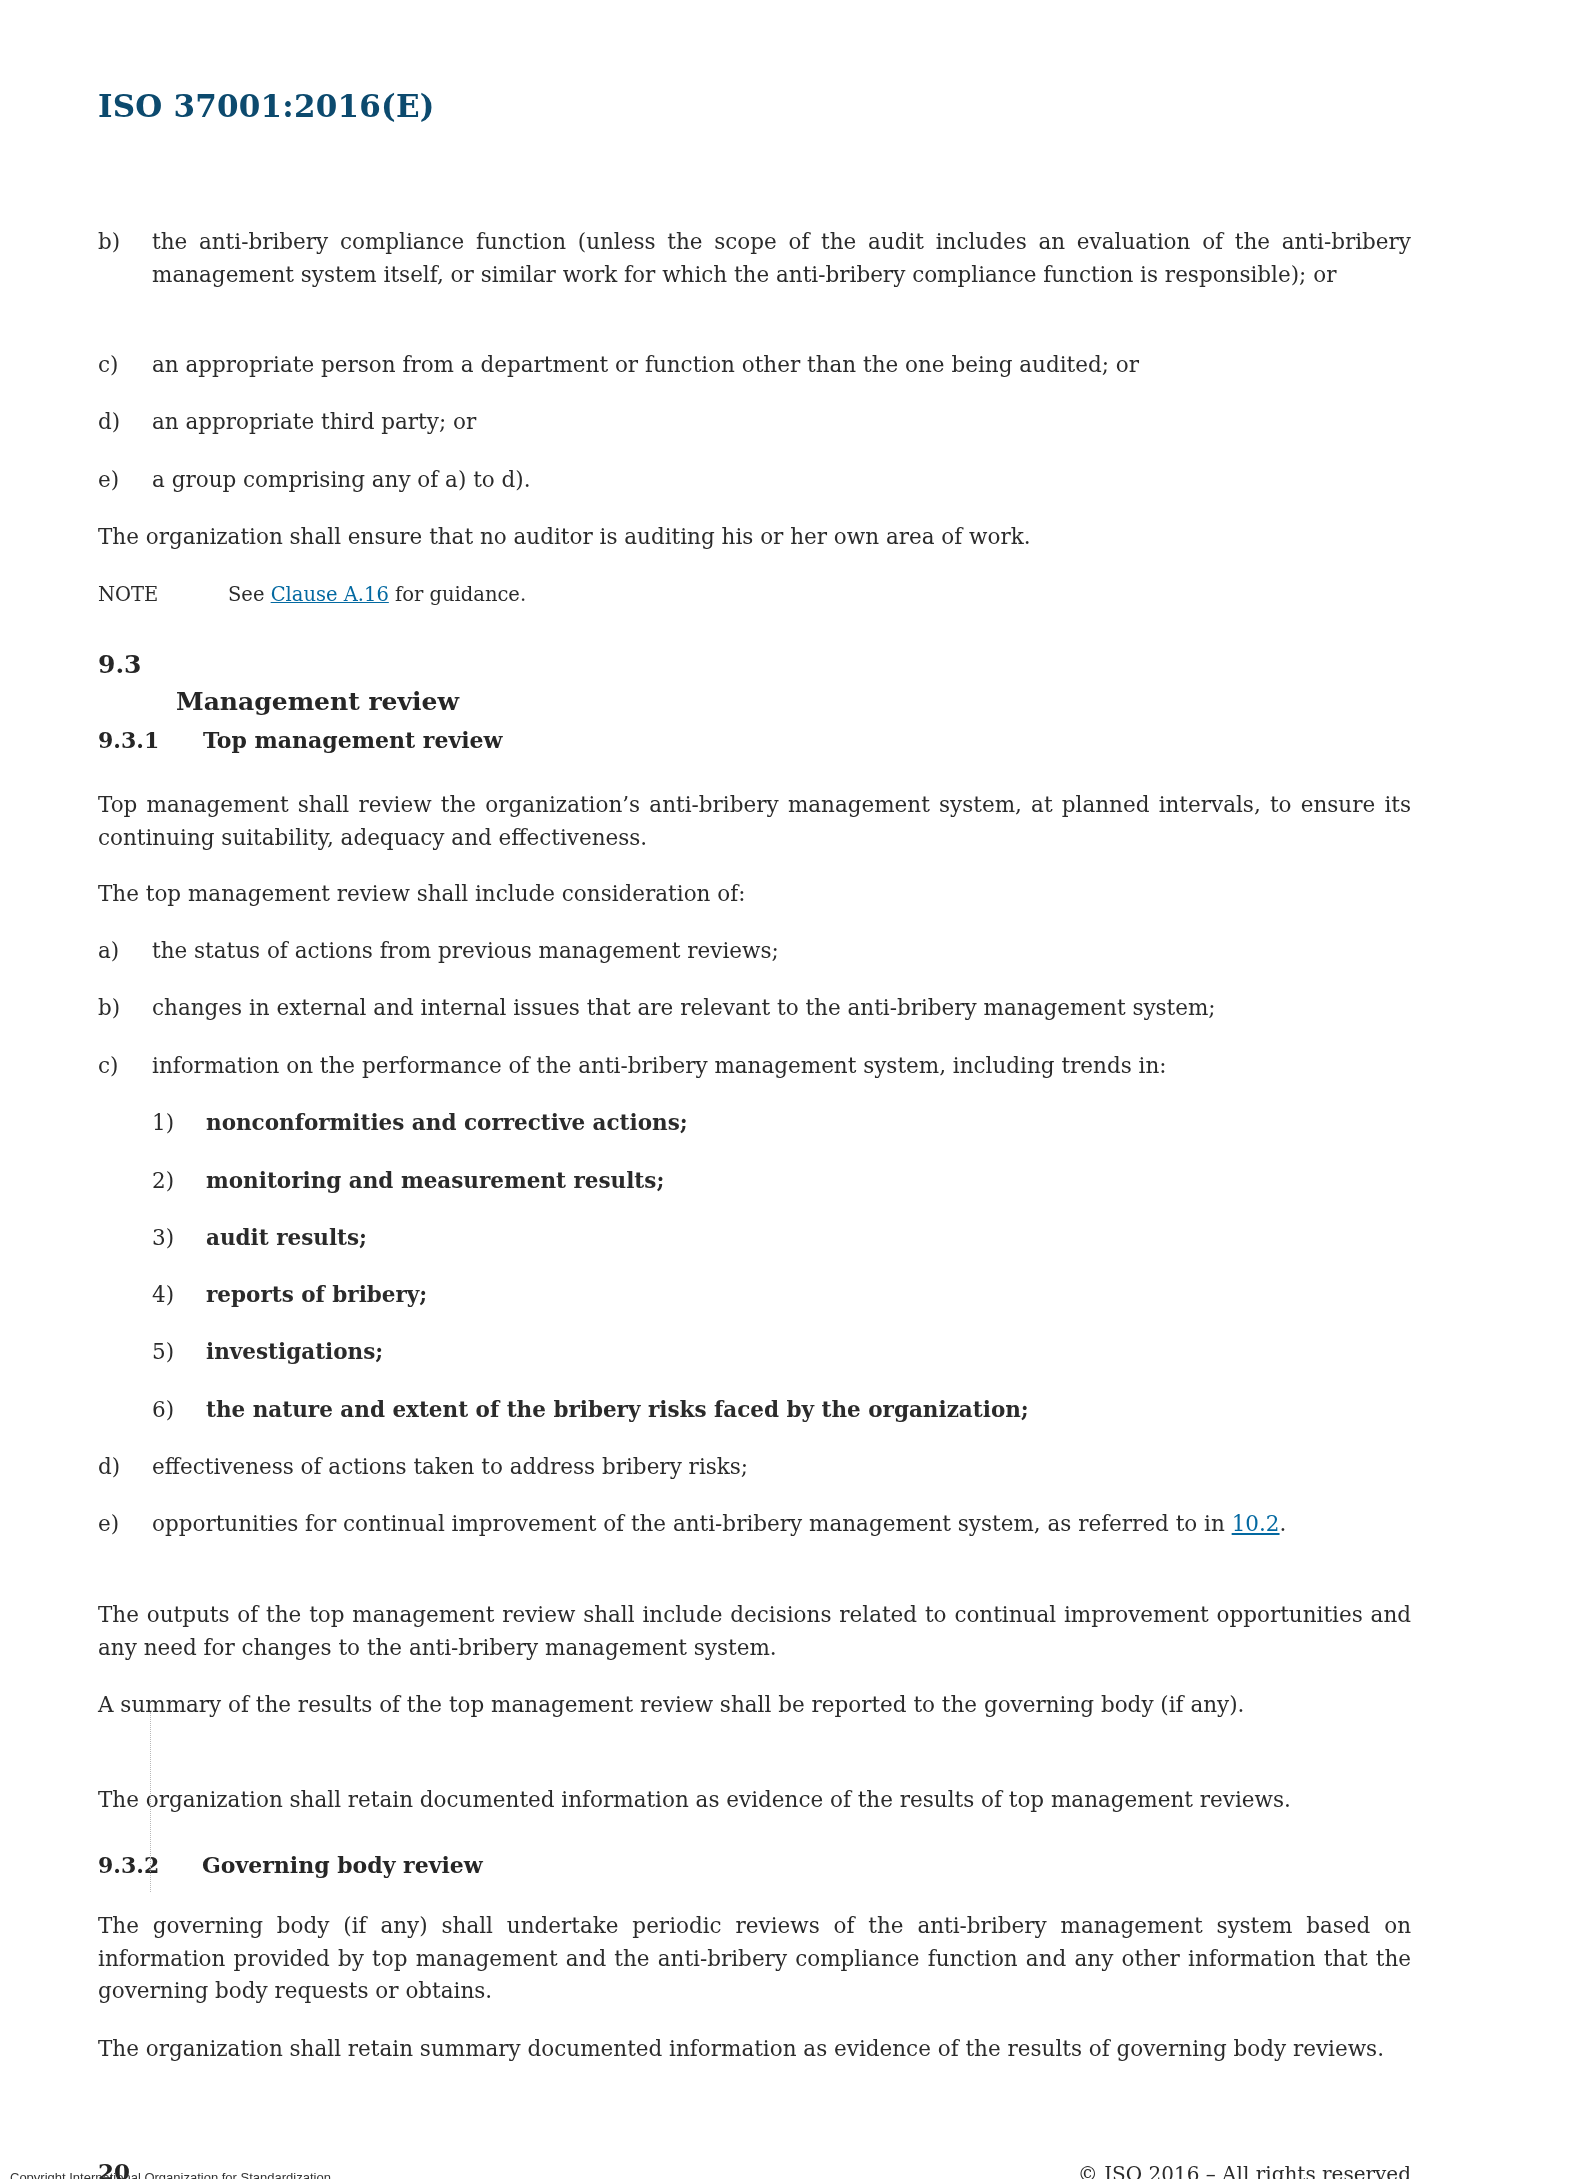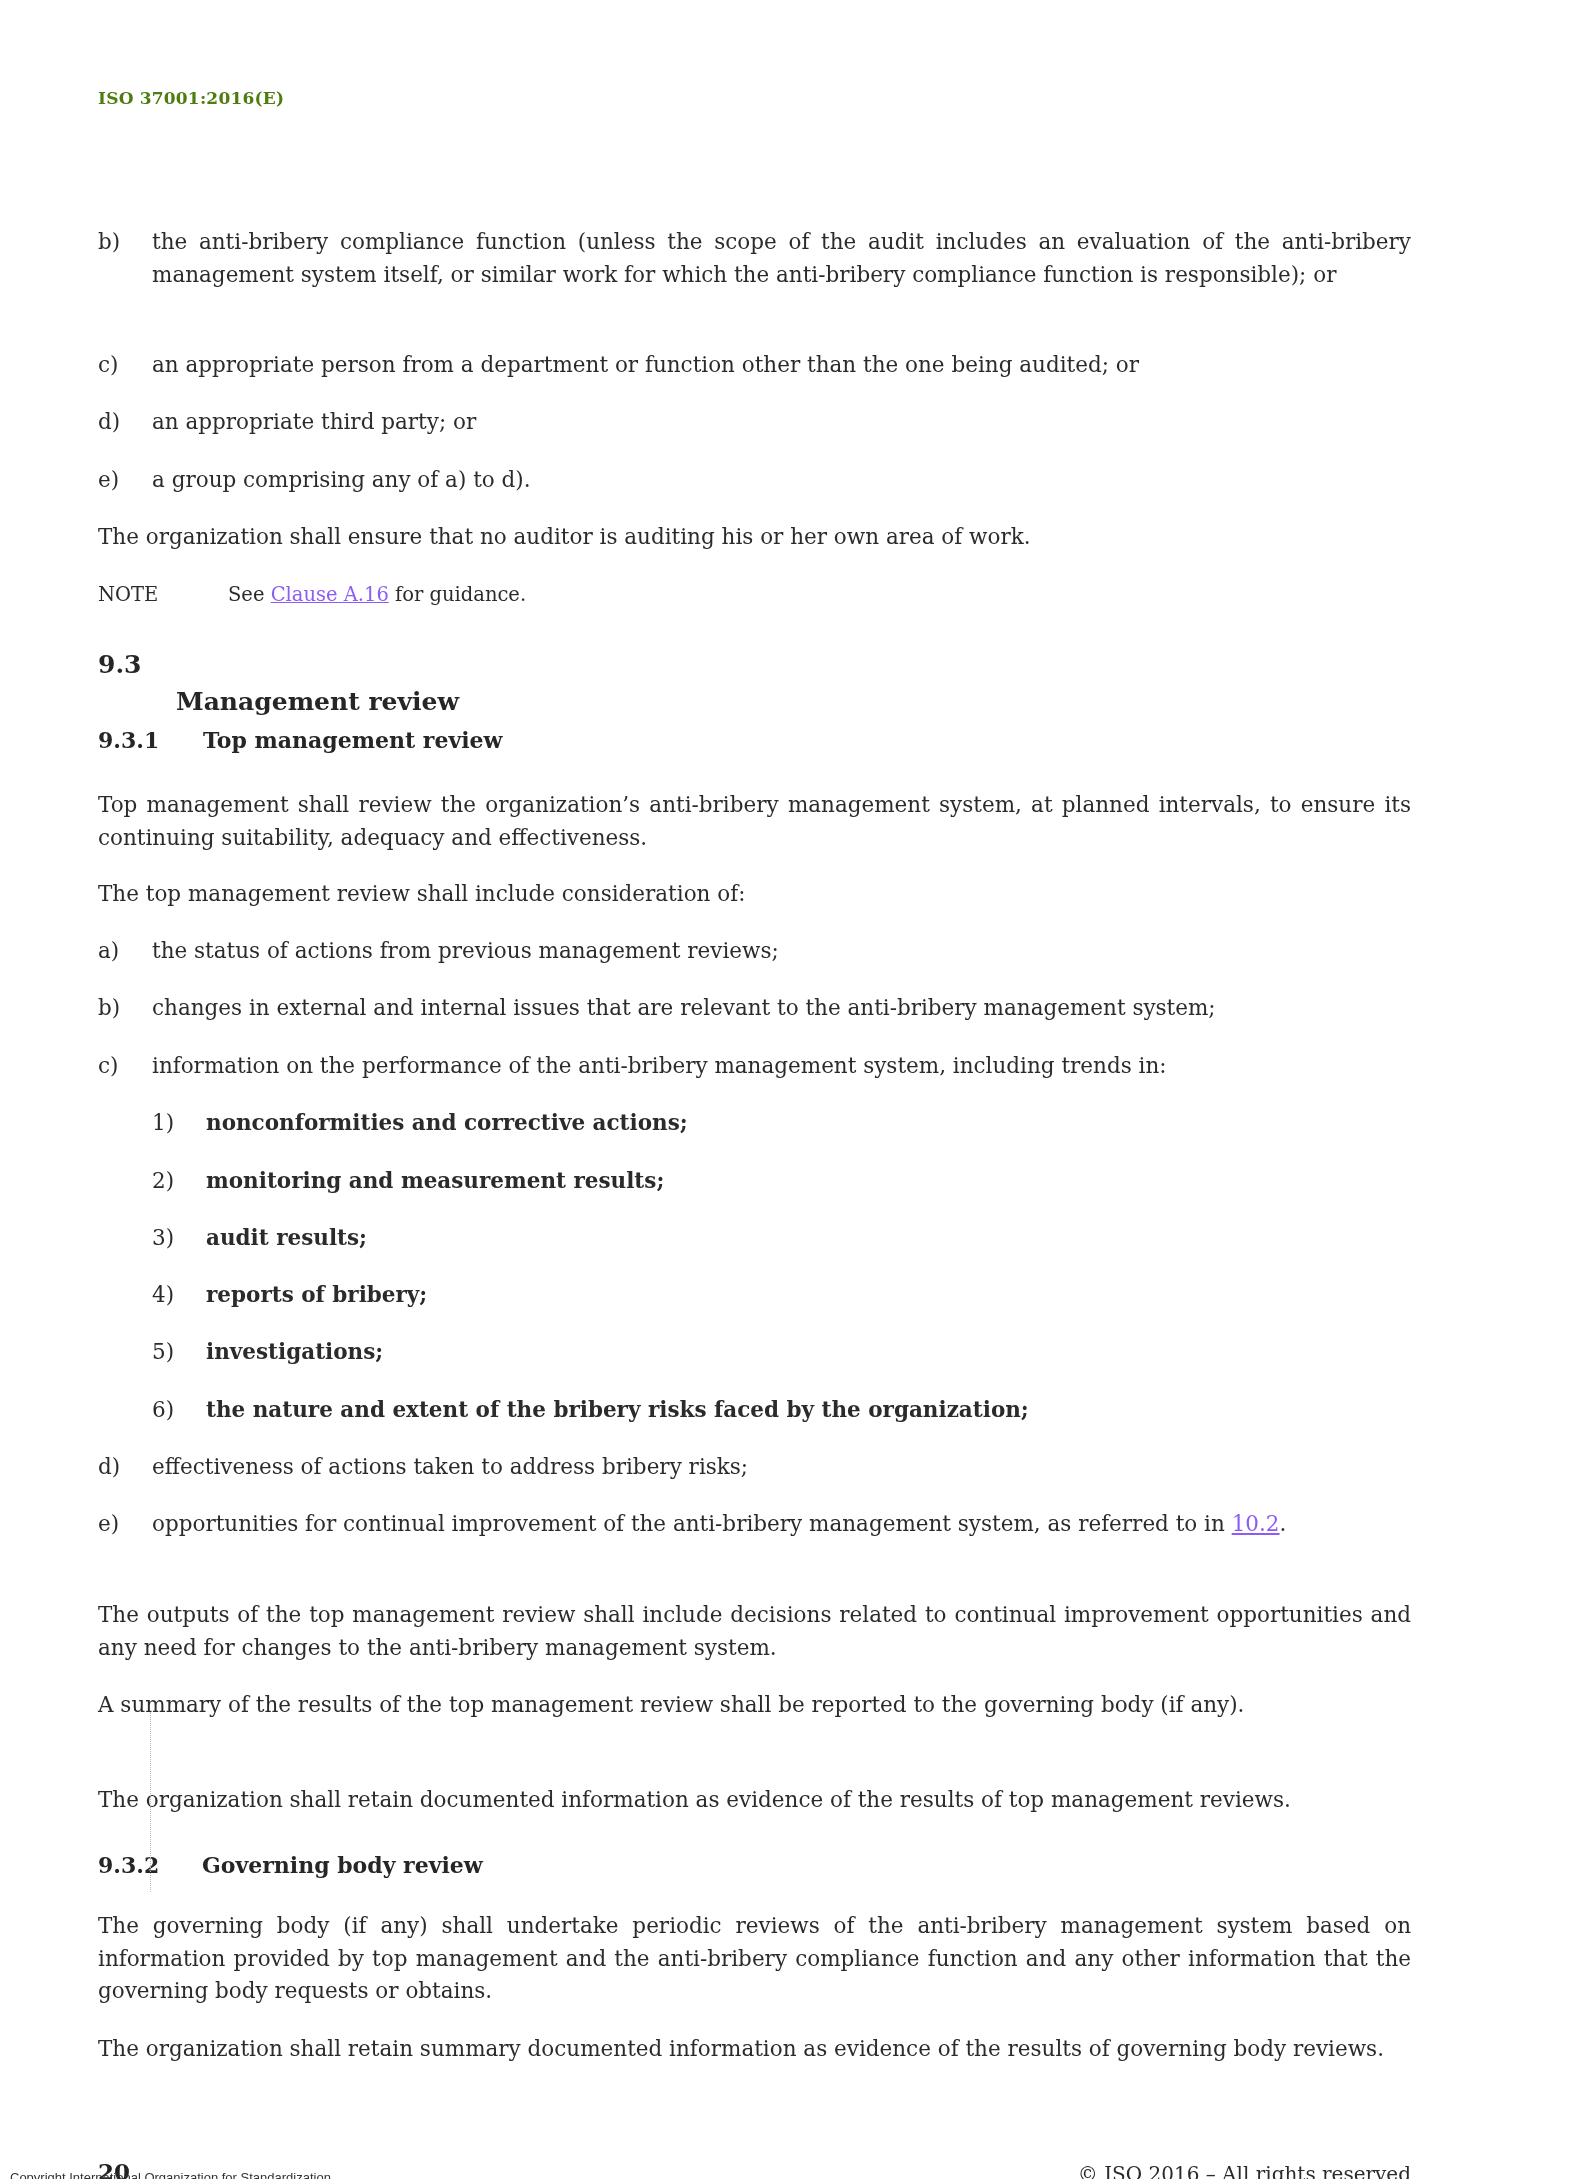--- a/index.html
+++ b/index.html
@@ -1,33 +1,33 @@
 <!DOCTYPE html>
 <html><head>
 <meta charset="utf-8">
 <style>
   html, body { margin: 0; padding: 0; background: #ffffff; }
   body { width: 1587px; height: 2179px; position: relative; overflow: hidden;
          font-family: "DejaVu Serif", "Liberation Serif", serif; color: #2b2b2b; }
   .page { position: absolute; left: 0; top: 0; width: 1587px; height: 2179px; }
-  .doc-id { position: absolute; left: 98px; top: 88px; font-size: 17px; font-weight: bold;
-            color: #4d7c0f; letter-spacing: 0.2px; }
+  .doc-id { position: absolute; left: 98px; top: 88px; font-size: 31px; font-weight: bold;
+            color: #0c4a6e; letter-spacing: 0.2px; }
   .blk { position: absolute; left: 98px; width: 1313px; font-size: 21.5px; line-height: 32.5px;
          text-align: justify; }
   .blk.nj { text-align: left; }
   .item { position: absolute; left: 98px; width: 1313px; font-size: 21.5px; line-height: 32.5px; }
   .item .lbl { position: absolute; left: 0; top: 0; }
   .item .txt { position: absolute; left: 54px; right: 0; top: 0; text-align: justify; }
   .sub { position: absolute; left: 152px; width: 1259px; font-size: 21.5px; line-height: 32.5px; }
   .sub .lbl { position: absolute; left: 0; top: 0; }
   .sub .txt { position: absolute; left: 54px; right: 0; top: 0; font-weight: bold; }
   .note { position: absolute; left: 98px; font-size: 19.5px; line-height: 30px; }
   .note .lbl { position: absolute; left: 0; top: 0; }
   .note .txt { position: absolute; left: 130px; top: 0; white-space: nowrap; }
-  a.link { color: #8b5cf6; text-decoration: underline; }
+  a.link { color: #0369a1; text-decoration: underline; }
   .h2 { position: absolute; left: 98px; font-size: 25px; font-weight: bold; color: #262626; white-space: nowrap; }
   .h2 .num { position: absolute; left: 0; top: 0; }
   .h2 .ttl { position: absolute; left: 78px; top: 0; margin-top: 37px; }
   .h3 { position: absolute; left: 98px; font-size: 22px; font-weight: bold; color: #262626; white-space: nowrap; }
   .h3 .num { position: absolute; left: 0; top: 0; }
   .h3 .ttl { position: absolute; left: 105px; top: 0; }
   .last-line-nj { text-align-last: left; }
   .dotline { position: absolute; left: 150px; top: 1712px; width: 0; height: 180px;
              border-left: 1px dotted #b8b8b8; }
   .pg-num { position: absolute; left: 98px; top: 2158px; font-size: 23px; font-weight: bold; color: #222; }

